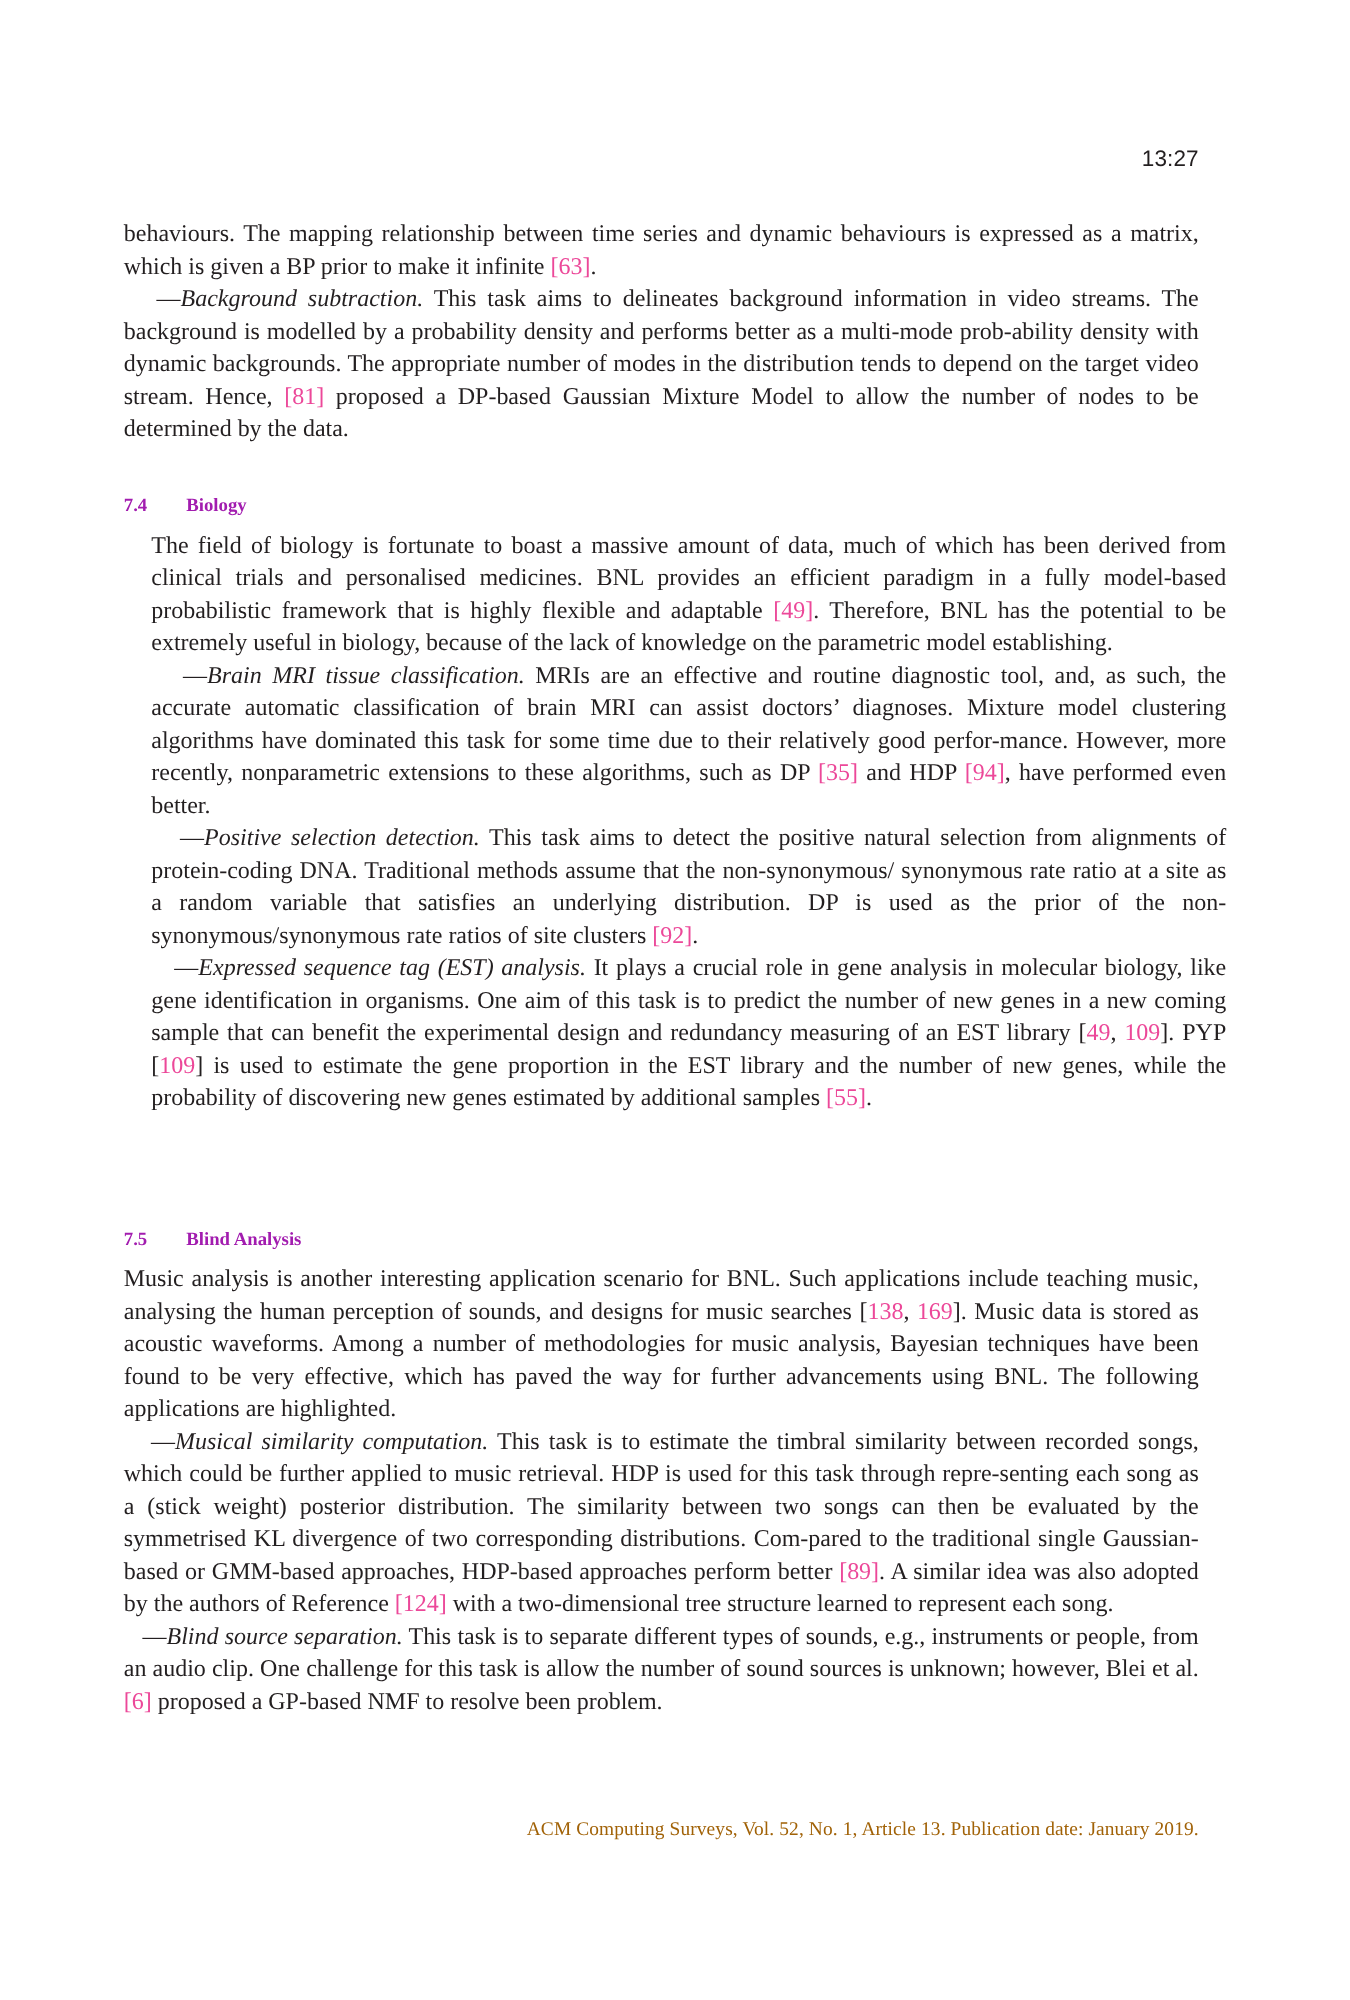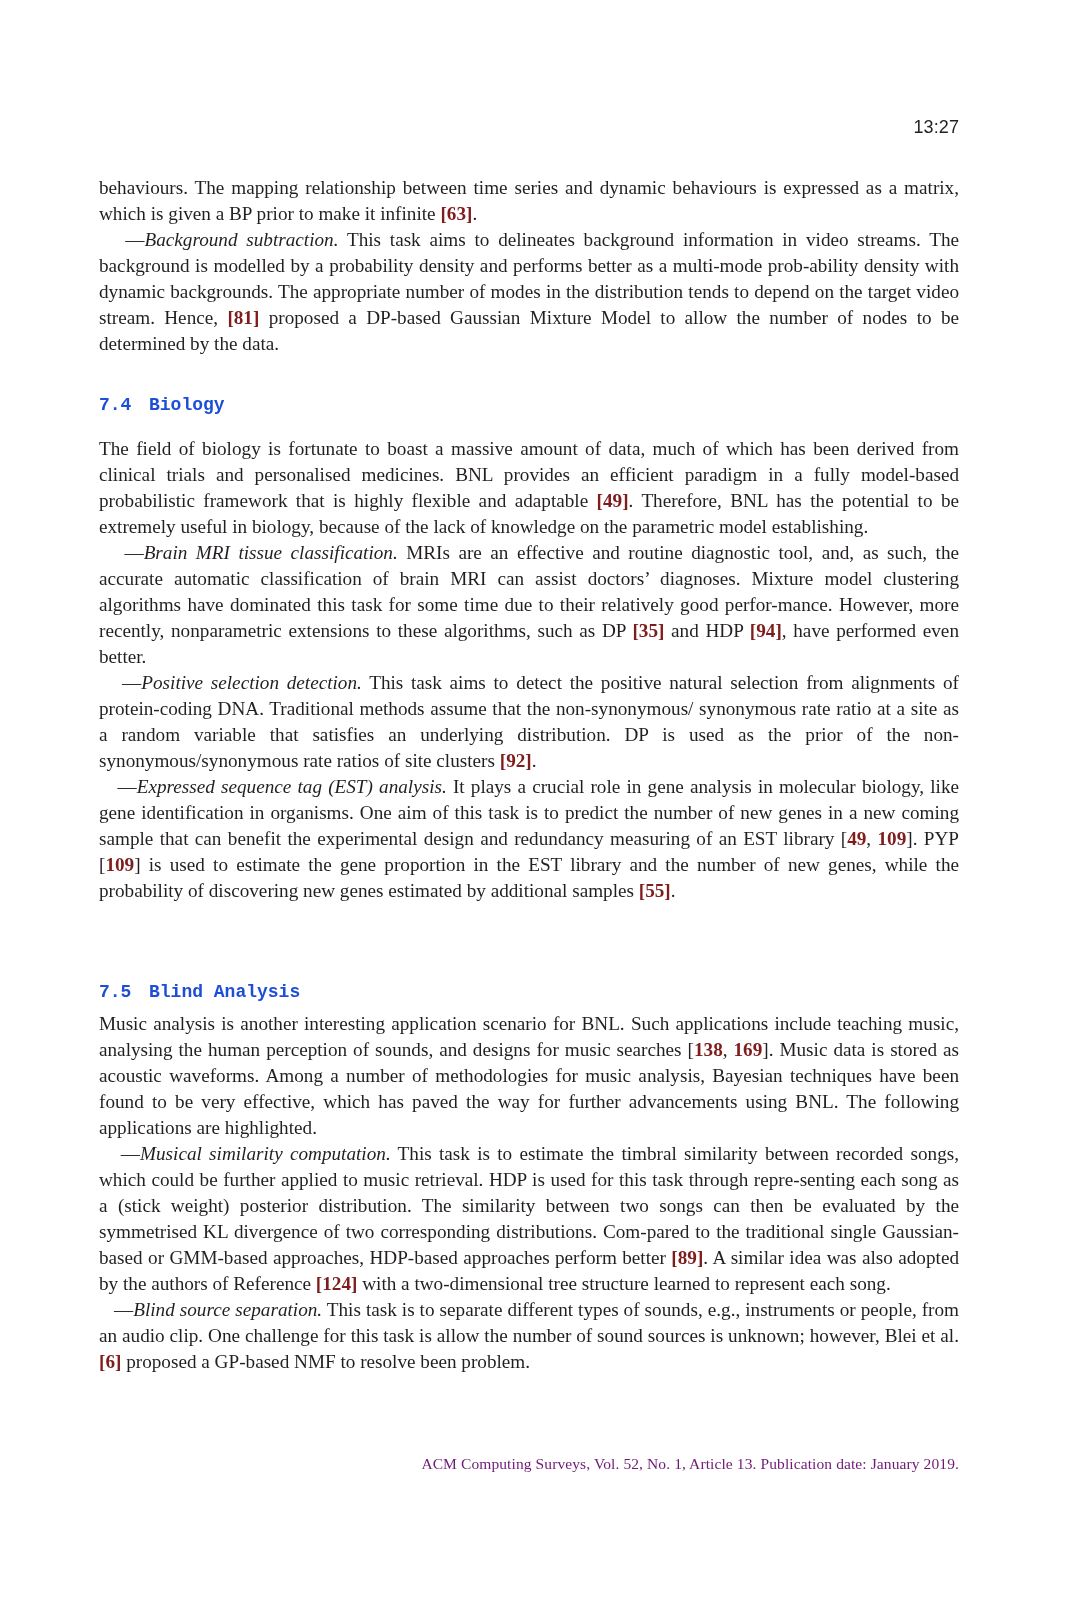--- a/index.html
+++ b/index.html
@@ -17,34 +17,34 @@
   .running-head .title { position: absolute; left: 0; top: 0; }
   .running-head .pageno { position: absolute; right: 0; top: 0; text-align: center; }
   .body-text {
     position: absolute; left: 0; width: 860px;
     font-size: 19.2px; line-height: 26px; text-align: justify;
     hyphens: manual;
   }
   p { margin: 0; }
   .item { text-indent: 0; padding-left: 0; }
   .item em { font-style: italic; }
-  .cite { color: #7f1d1d; font-weight: bold; }
+  .cite { color: #ec4899; }
   h2 {
-    margin: 0; font-family: Liberation Mono, monospace;
-    font-size: 18px; font-weight: bold; color: #1d4ed8; height: 26px; line-height: 26px;
+    margin: 0; font-family: Liberation Serif, serif;
+    font-size: 15px; font-weight: bold; color: #a21caf; height: 26px; line-height: 26px;
   }
   h2 .num { display: inline-block; width: 50px; font-weight: bold; }
   .sec1 { top: 175px; }
   .h-bio { position: absolute; top: 392px; left: 0; }
-  .bio { top: 436px; }
+  .bio { top: 424px; margin-left: 22px; }
   .h-music { position: absolute; top: 979px; left: 0; }
   .music { top: 1011px; }
   .footer {
     position: absolute; top: 1455px; right: 0;
-    font-size: 15.5px; color: #701a75; letter-spacing: 0.1px;
+    font-size: 15.5px; color: #a16207; letter-spacing: 0.1px;
   }
 </style>
 </head>
 <body>
 
 <div class="page">
 
   <div class="running-head">
     <span class="pageno">13:27</span>
   </div>

